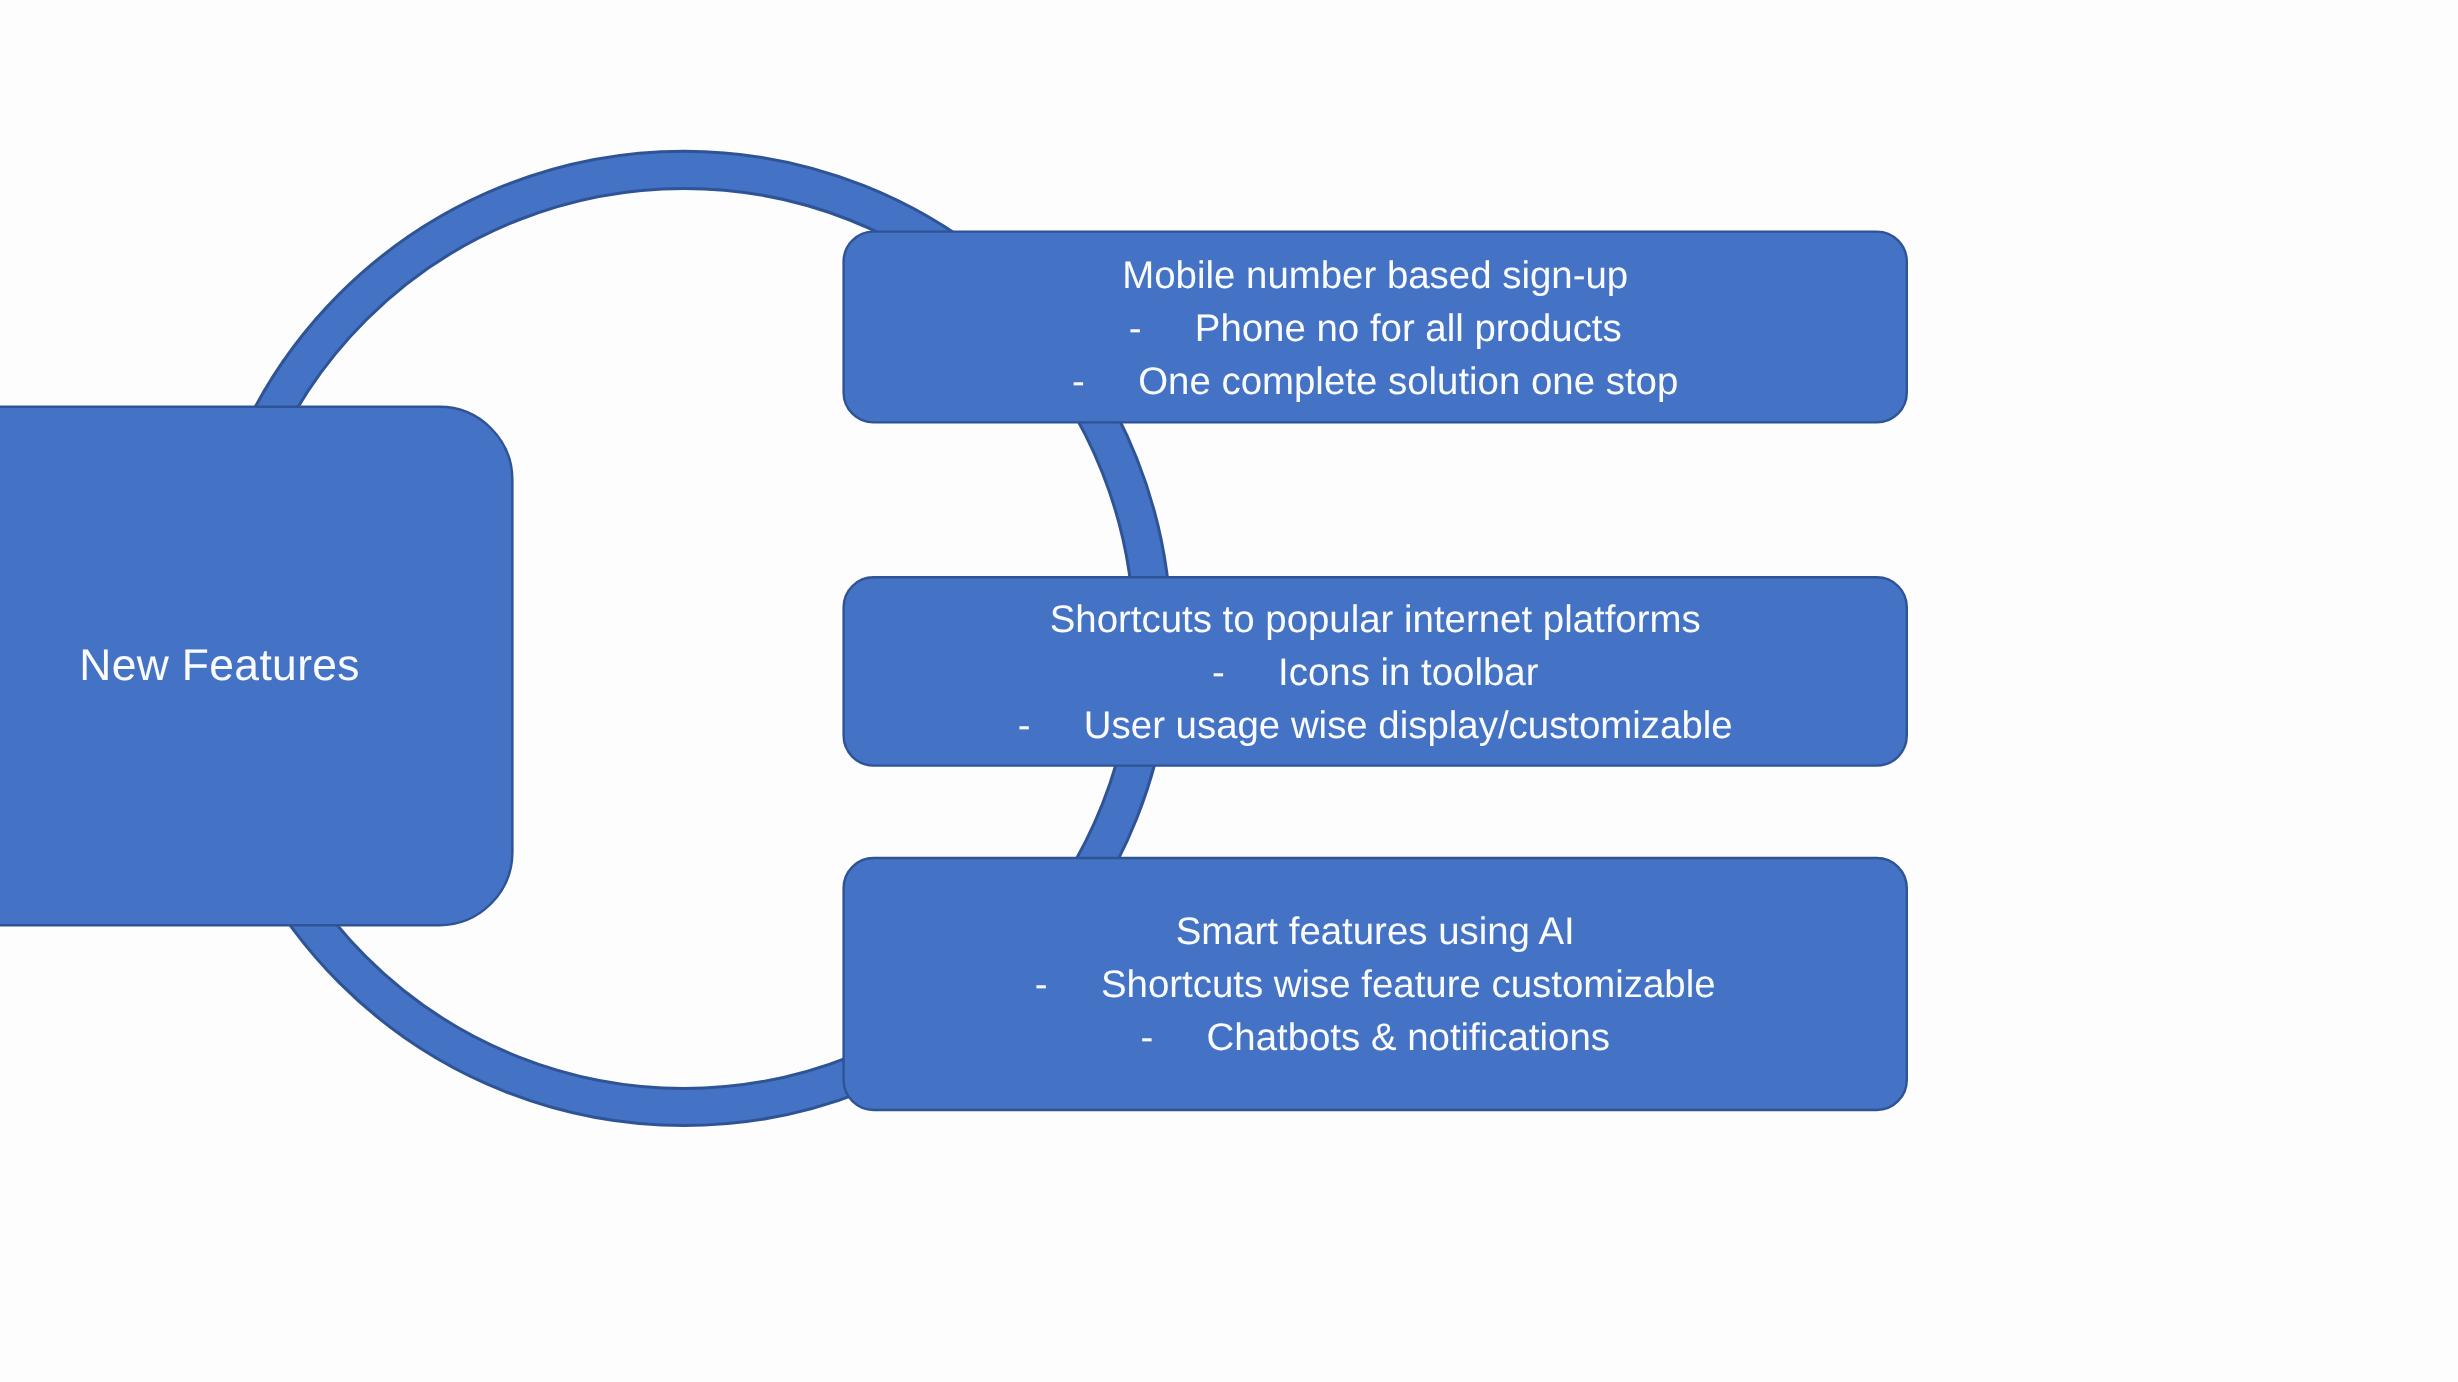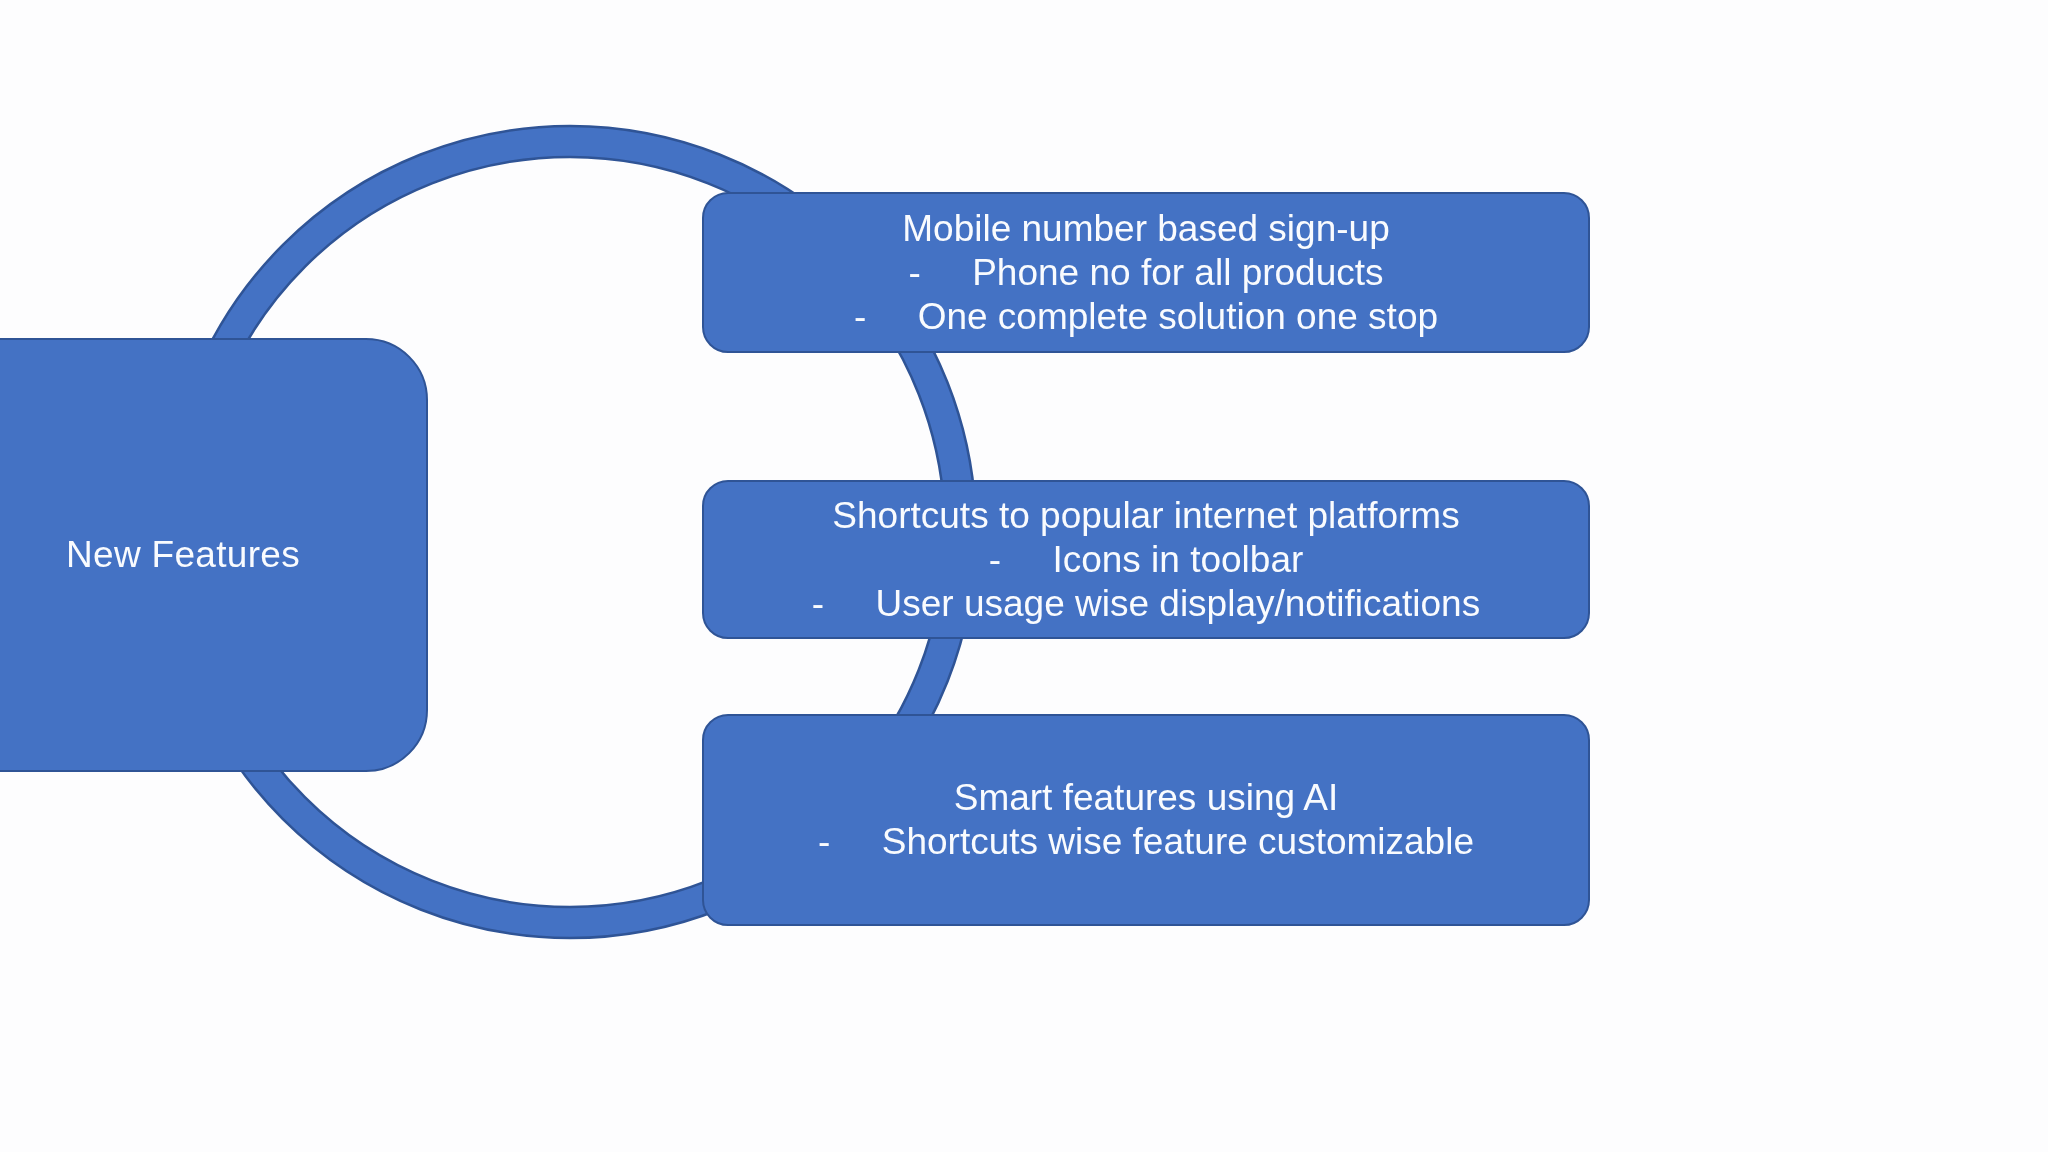--- a/index.html
+++ b/index.html
@@ -39,21 +39,21 @@
     letter-spacing: 0.3px;
   }
   .node {
     left: 702px;
     width: 888px;
     border-radius: 26px;
     display: flex;
     flex-direction: column;
     align-items: center;
     justify-content: center;
-    font-size: 37px;
+    font-size: 32px;
     line-height: 44px;
     text-align: center;
   }
   .node .line { white-space: pre-wrap; }
   .node-1 { top: 192px; height: 161px; }
   .node-2 { top: 480px; height: 159px; }
   .node-3 { top: 714px; height: 212px; }
 </style>
 </head>
 <body>
@@ -72,21 +72,22 @@
 
   <div class="shape node node-1">
     <div class="line">Mobile number based sign-up</div>
     <div class="line">-     Phone no for all products</div>
     <div class="line">-     One complete solution one stop</div>
   </div>
 
   <div class="shape node node-2">
     <div class="line">Shortcuts to popular internet platforms</div>
     <div class="line">-     Icons in toolbar</div>
-    <div class="line">-     User usage wise display/notifications</div>
+    <div class="line">-     User usage wise display/customizable</div>
   </div>
 
   <div class="shape node node-3">
     <div class="line">Smart features using AI</div>
     <div class="line">-     Shortcuts wise feature customizable</div>
+    <div class="line">-     Chatbots &amp; notifications</div>
   </div>
 
 </div>
 
 </body></html>

